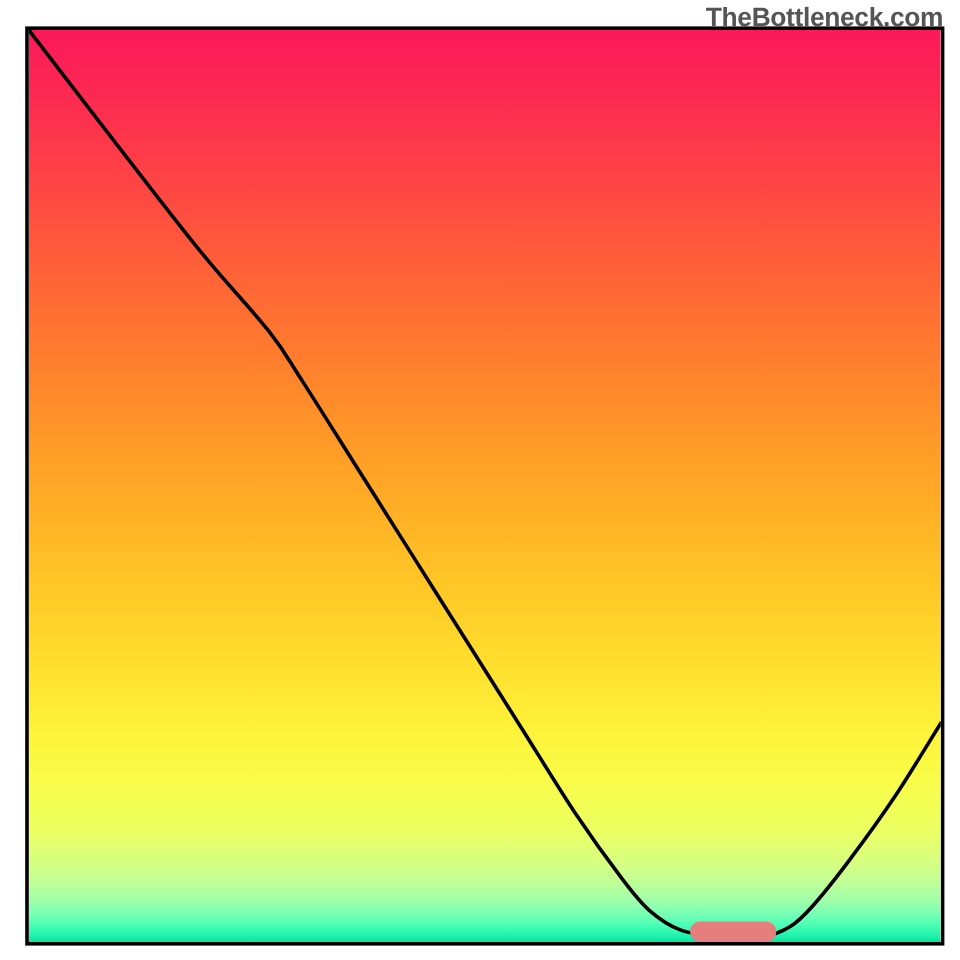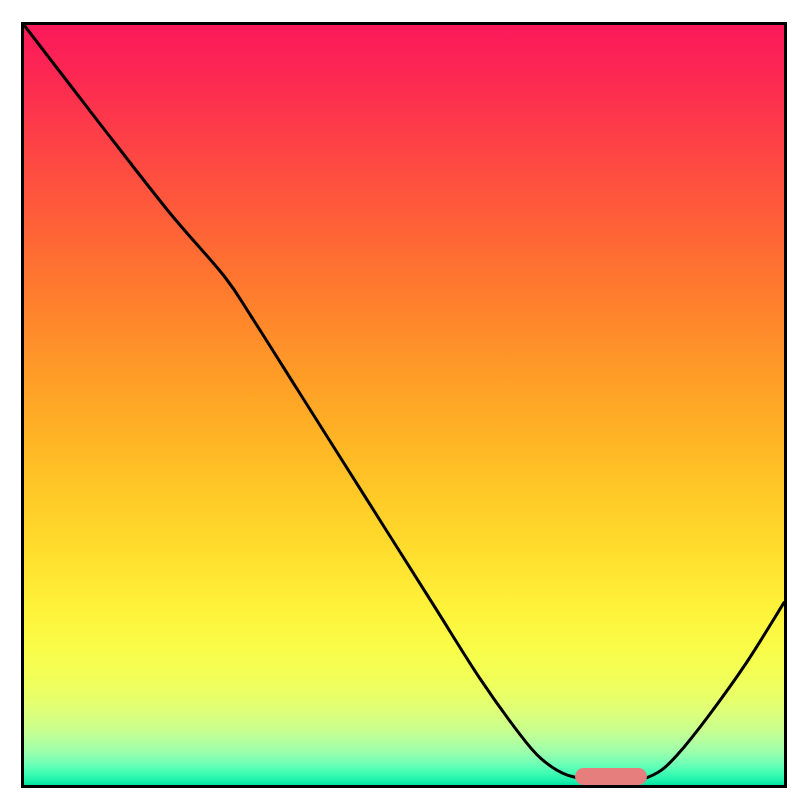--- a/index.html
+++ b/index.html
@@ -57,20 +57,21 @@
   .marker {
     position: absolute;
     background: #e77e7e;
     border-radius: 10px;
   }
 </style>
 </head>
 <body>
 
 <div class="container">
+  <div class="watermark">TheBottleneck.com</div>
 
   <div class="plot-frame">
     <div class="plot-inner">
 
       <svg class="gradient-bg" viewBox="0 0 760 760" preserveAspectRatio="none">
         <defs>
           <linearGradient id="bg-grad" x1="0" y1="0" x2="0" y2="1">
               <stop offset="0%" stop-color="#fb195a"></stop>
               <stop offset="6%" stop-color="#fc2653"></stop>
               <stop offset="14.000000000000002%" stop-color="#fd3d48"></stop>

